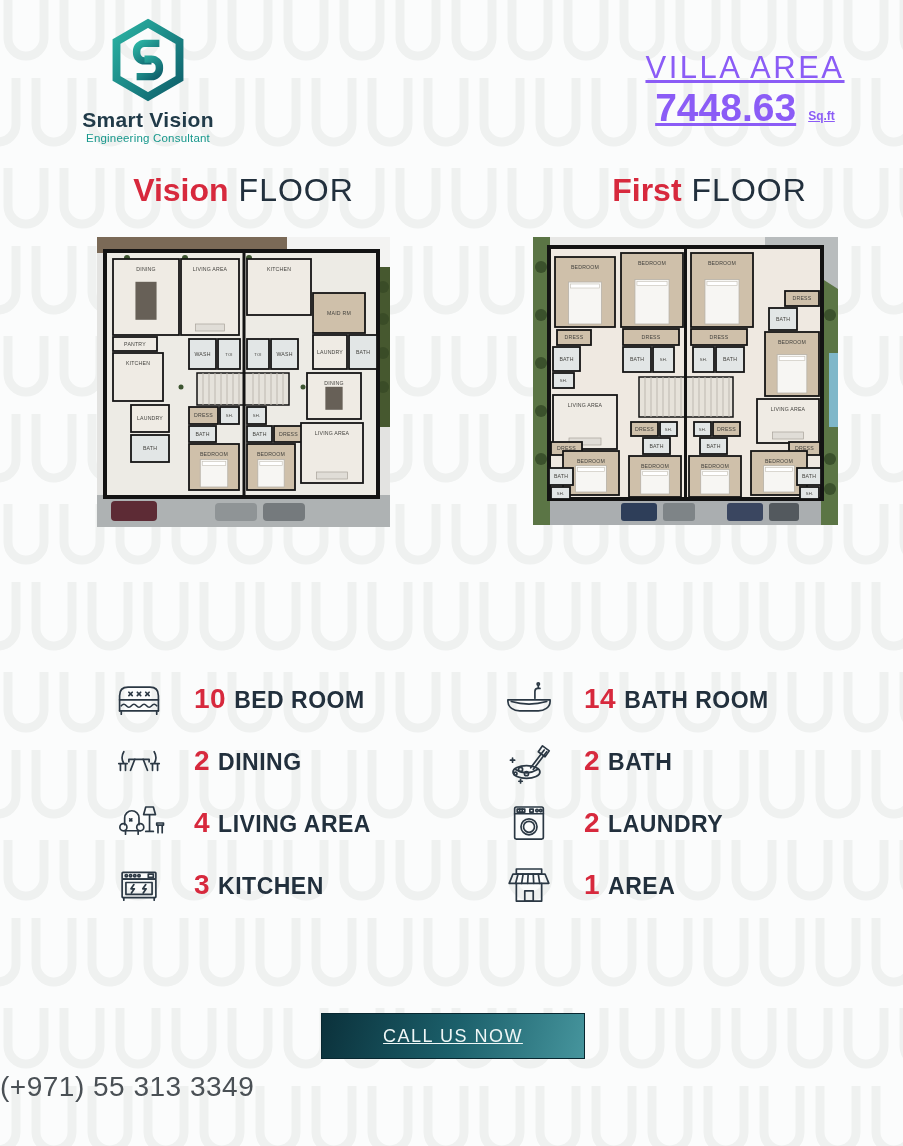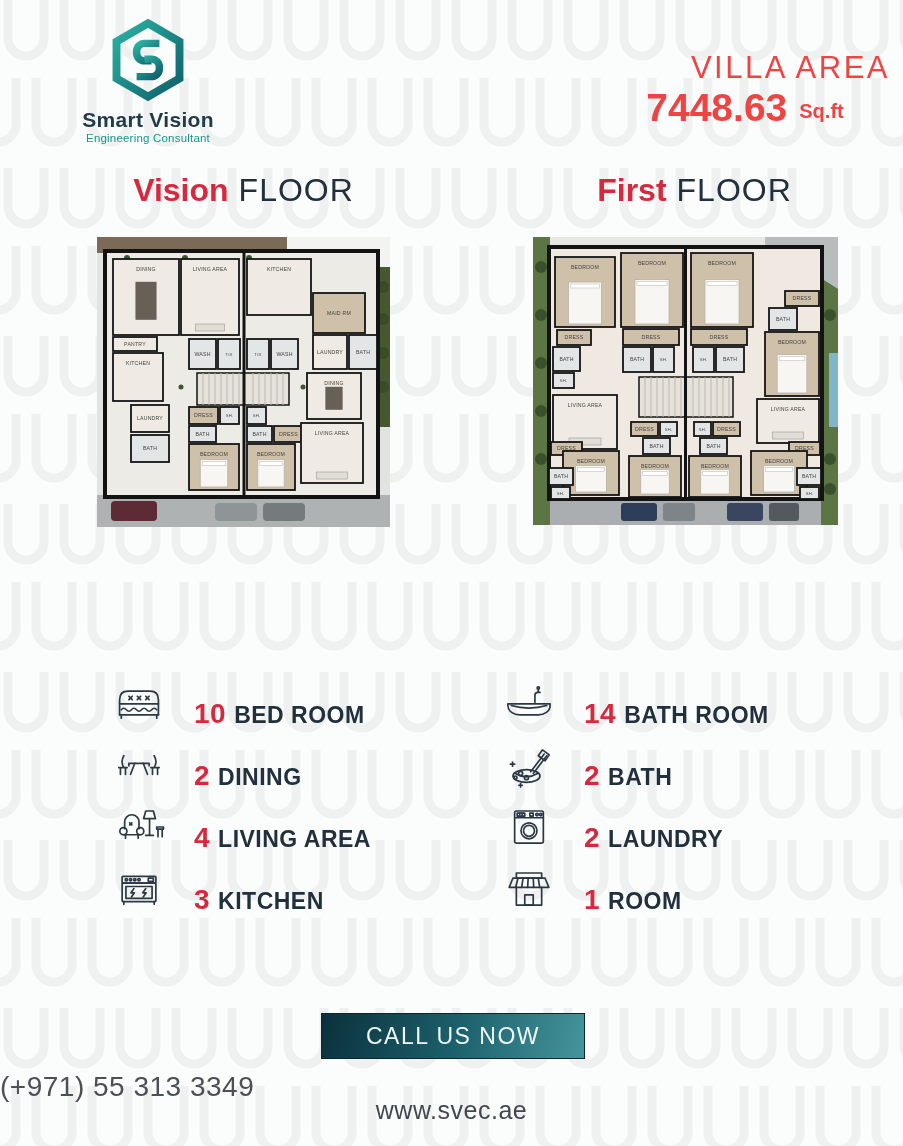--- a/index.html
+++ b/index.html
@@ -5,53 +5,53 @@
   html,body{margin:0;padding:0;background:#fbfcfc;}
   .page{position:relative;width:903px;height:1146px;overflow:hidden;background:#fbfcfc;
         font-family:"Liberation Sans", sans-serif;}
   .bg-pattern{position:absolute;left:0;top:0;width:903px;height:1146px;z-index:0;}
   .layer{position:absolute;z-index:1;}
 
   
   .logo-block{left:36px;top:18px;width:224px;text-align:center;}
   .logo-name{font-size:21px;font-weight:700;color:#213b49;margin-top:2px;letter-spacing:.3px;}
   .logo-tagline{font-size:11.5px;font-weight:500;color:#17988c;margin-top:0;letter-spacing:.2px;}
-  .villa-area{left:600px;top:50px;width:290px;text-align:right;color:#ef4444;}
+  .villa-area{left:600px;top:50px;width:290px;text-align:center;color:#8b5cf6;text-decoration:underline;}
   .villa-area-label{font-size:31px;font-weight:500;letter-spacing:2.5px;}
   .villa-area-line{margin-top:2px;display:flex;align-items:flex-end;justify-content:center;gap:12px;}
   .villa-area-value{font-size:39px;font-weight:800;line-height:1;}
-  .villa-area-unit{font-size:20px;font-weight:700;padding-bottom:4px;}
+  .villa-area-unit{font-size:12px;font-weight:700;padding-bottom:4px;}
 
   
   .floor-title{top:168px;height:44px;display:flex;align-items:center;justify-content:center;
                font-size:32px;color:#22303d;}
   .floor-title .accent{color:#d7293d;font-weight:800;margin-right:10px;}
   .floor-title .rest{font-weight:400;letter-spacing:1px;}
   .title-ground{left:97px;width:293px;}
-  .title-first{left:542px;width:305px;text-align:right;}
+  .title-first{left:557px;width:305px;text-align:right;}
 
   
   .plan-ground{left:97px;top:237px;}
   .plan-first{left:533px;top:237px;}
   .plan-frame svg{display:block;}
 
   
   .features{left:112px;top:668px;width:700px;display:grid;
             grid-template-columns:390px 310px;}
-  .feature-row{display:flex;align-items:flex-end;height:62px;gap:28px;}
+  .feature-row{display:flex;align-items:center;height:62px;gap:28px;}
   .f-icon{width:54px;height:54px;flex:0 0 54px;}
   .f-icon path,.f-icon rect,.f-icon circle,.f-icon ellipse,.f-icon polygon{
       fill:none;stroke:#2b3844;stroke-width:2;stroke-linecap:round;stroke-linejoin:round;}
   .f-text{font-size:23px;font-weight:700;color:#22303d;letter-spacing:.5px;white-space:nowrap;}
   .f-count{color:#d7293d;font-size:28px;font-weight:800;margin-right:8px;}
 
   
   .cta-button{left:321px;top:1013px;width:262px;height:44px;display:flex;align-items:center;justify-content:center;
       background:linear-gradient(105deg,#0b313b 0%,#1b5f6a 50%,#46959d 100%);
-      border:1px solid #082730;color:#eef6f6;font-size:23px;font-weight:500;letter-spacing:1.5px;cursor:pointer;}
+      border:1px solid #082730;color:#eef6f6;font-size:18px;font-weight:500;letter-spacing:1.5px;cursor:pointer;text-decoration:underline;}
   .phone{left:0;top:1071px;width:732px;font-size:28px;color:#4a5055;letter-spacing:.5px;}
   .website{left:0;top:1096px;width:903px;text-align:center;font-size:25px;color:#40484f;letter-spacing:.5px;}
 </style>
 </head>
 <body>
 
 <div class="page">
 
   <svg class="bg-pattern" xmlns="http://www.w3.org/2000/svg">
     <defs>
@@ -413,23 +413,22 @@
 
     <div class="feature-row">
       <svg class="f-icon" viewBox="0 0 64 64">
         <rect x="17" y="13" width="30" height="6"></rect>
         <path d="M13 19 h38 l4.5 11 h-47 z"></path>
         <path d="M19 19 l-2.8 11 M25 19 l-1.7 11 M31 19 l-0.6 11 M37 19 l0.6 11 M43 19 l1.7 11"></path>
         <path d="M17 30 v21 h30 v-21"></path>
         <rect x="27" y="39" width="10" height="12"></rect>
       </svg>
       <div class="f-text">
-        <span class="f-count">1</span><span>ROOM</span>
+        <span class="f-count">1</span><span>AREA</span>
       </div>
     </div>
 
   </div>
 
   <div class="layer cta-button">CALL US NOW</div>
   <div class="layer phone">(+971) 55 313 3349</div>
-  <div class="layer website">www.svec.ae</div>
 
 </div>
 
 </body></html>

